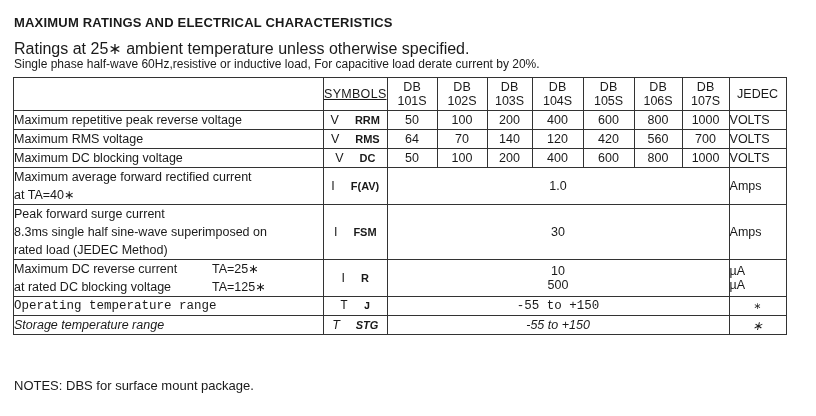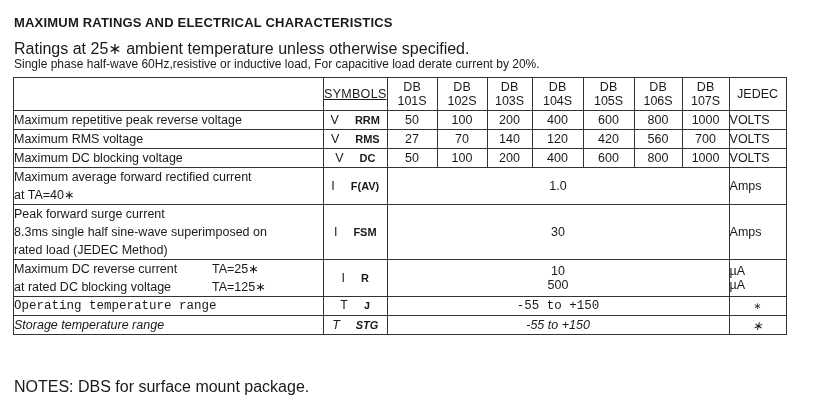--- a/index.html
+++ b/index.html
@@ -14,21 +14,21 @@
   th.symhdr { font-size:9px; font-weight:bold; letter-spacing:0.3px;text-decoration:underline; }
   th.units { font-size:13px; font-weight:bold; }
   td.desc { text-align:left; padding-left:3px; line-height:18px; }
   td.sym { text-align:center; font-size:12.5px; }
   td.sym small { font-size:11px; font-weight:bold;padding-left:16px; }
   td.val { text-align:center; }
   td.unit { text-align:left; padding-left:4px; }
   td.unit.c { text-align:center; padding-left:0; }
   .desc-pair { display:flex; }
   .desc-pair span:first-child { width:198px; }
-  .notes { position:absolute; left:14px; top:378px; font-size:16px;text-align:center; }
+  .notes { position:absolute; left:14px; top:378px; font-size:13px;text-align:center; }
   .r-head { height:33px; }
   .r1 { height:18px; } .r2 { height:18px; } .r3 { height:18px; }
   .r4 { height:37px; } .r5 { height:55px; } .r6 { height:36px; }
   .r7 { height:36px; } .r8 { height:18px;font-family:Liberation Mono, monospace; } .r9 { height:18px;font-style:italic; }
 </style>
 </head>
 <body>
 
 <div class="title">MAXIMUM RATINGS AND ELECTRICAL CHARACTERISTICS</div>
 <div class="line1">Ratings at 25∗ ambient temperature unless otherwise specified.</div>
@@ -90,21 +90,21 @@
     <td class="val">200</td>
     <td class="val">400</td>
     <td class="val">600</td>
     <td class="val">800</td>
     <td class="val">1000</td>
     <td class="unit">VOLTS</td>
   </tr>
   <tr class="r2">
     <td class="desc">Maximum RMS voltage</td>
     <td class="sym"><span>V</span><small>RMS</small></td>
-    <td class="val">27</td>
+    <td class="val">64</td>
     <td class="val">70</td>
     <td class="val">140</td>
     <td class="val">120</td>
     <td class="val">420</td>
     <td class="val">560</td>
     <td class="val">700</td>
     <td class="unit">VOLTS</td>
   </tr>
   <tr class="r3">
     <td class="desc">Maximum DC blocking voltage</td>

